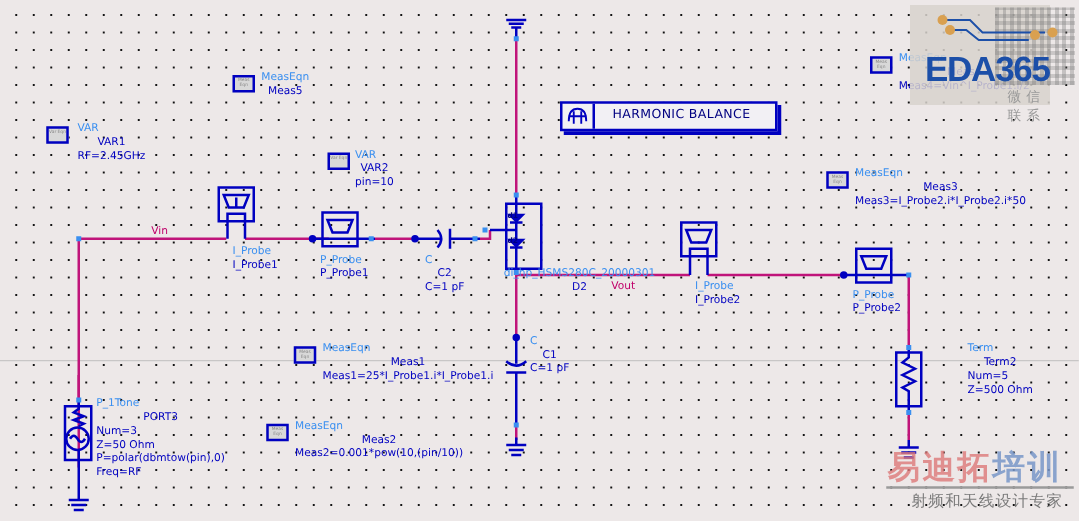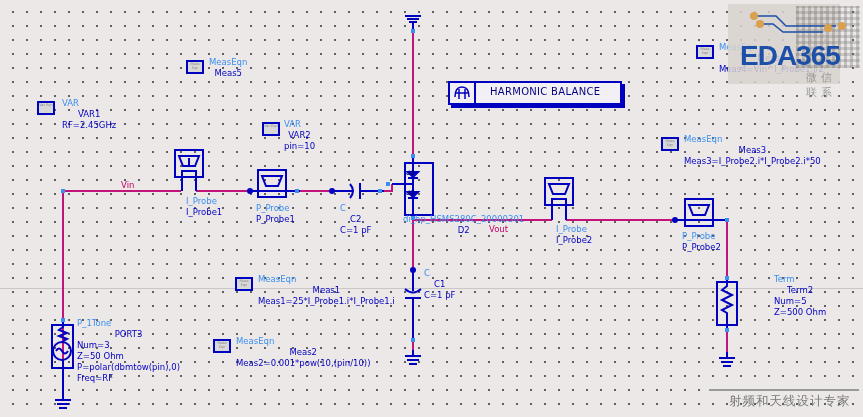--- a/index.html
+++ b/index.html
@@ -297,16 +297,17 @@
           <circle cx="32" cy="20" r="4"></circle>
           <circle cx="100" cy="24" r="4"></circle>
           <circle cx="114" cy="22" r="4"></circle>
         </g>
     </svg>
     <div class="txt">EDA365</div>
     <div class="sub">微信联系</div>
   </div>
 
   <div class="brand">
+    <div class="big"><b>易迪拓</b><span>培训</span></div>
     <div class="line"></div>
     <div class="small">射频和天线设计专家</div>
   </div>
 </div>
 
 </body></html>

